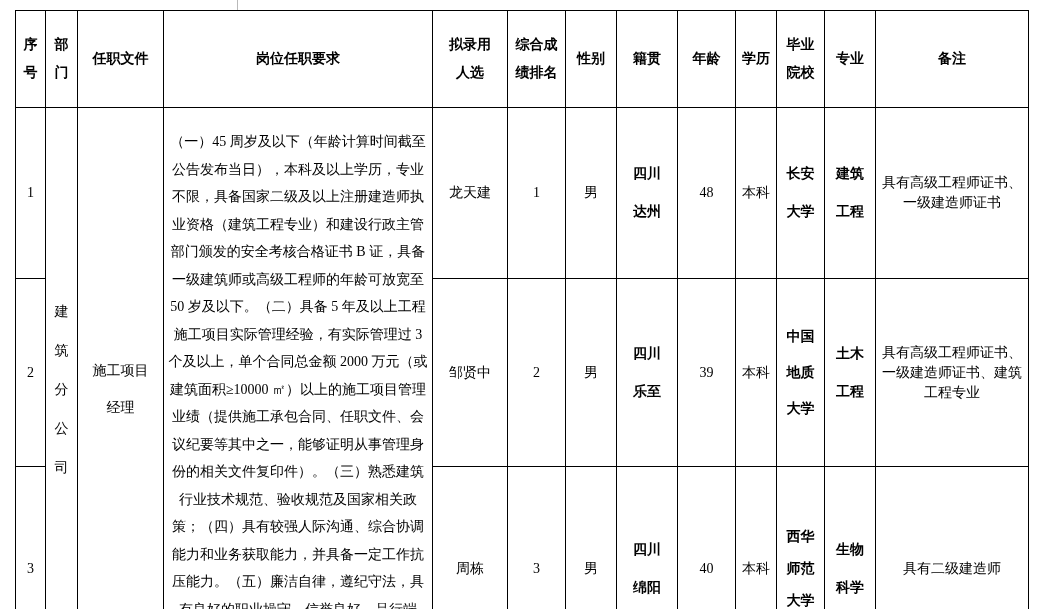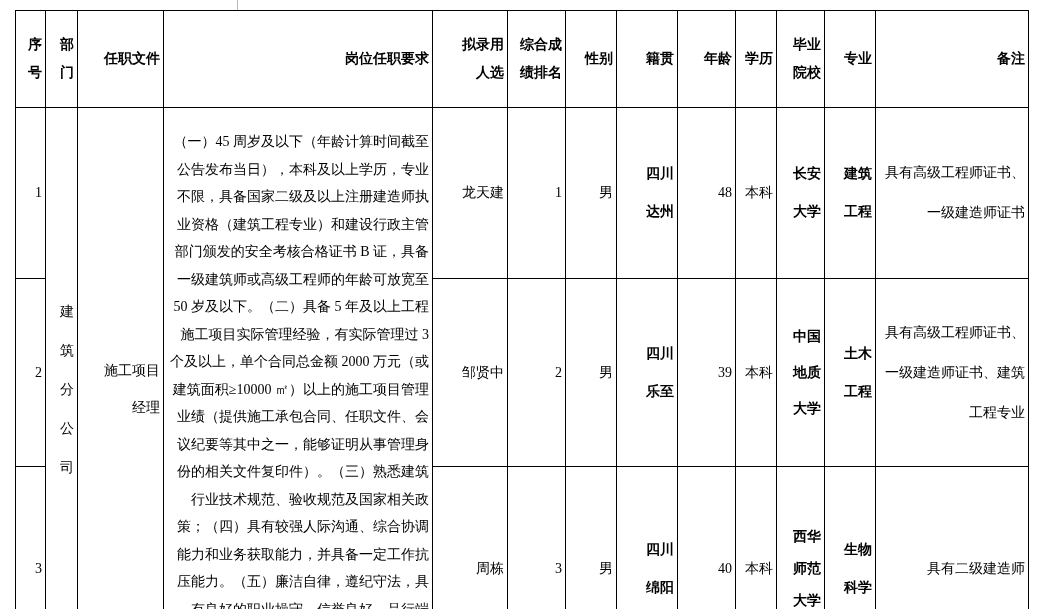--- a/index.html
+++ b/index.html
@@ -32,21 +32,21 @@
     top: 10px;
     width: 1013px;
     border-collapse: collapse;
     table-layout: fixed;
     background: #fff;
   }
   table.roster th, table.roster td {
     border: 1px solid #000;
     padding: 20px 3px;
     font-size: 14px;
-    text-align: right;
+    text-align: center;
     vertical-align: middle;
     overflow: hidden;
   }
   table.roster th {
     font-weight: bold;
     line-height: 28px;
     white-space: pre-line;
   }
   tr.hdr    { height: 75px; }
   tr.row-1  { height: 155px; }
@@ -70,21 +70,21 @@
   }
   td.req {
     text-align: justify;
     text-align-last: left;
     vertical-align: top;
     line-height: 27.5px;
     padding: 9px 7px 4px 8px;
     font-size: 14px;
   }
   td.note {
-    line-height: 40px;
+    line-height: 20px;
     padding: 2px 6px;
   }
 </style>
 </head>
 <body>
 
 <div class="page">
   <div class="page-guide"></div>
 
   <table class="roster">

